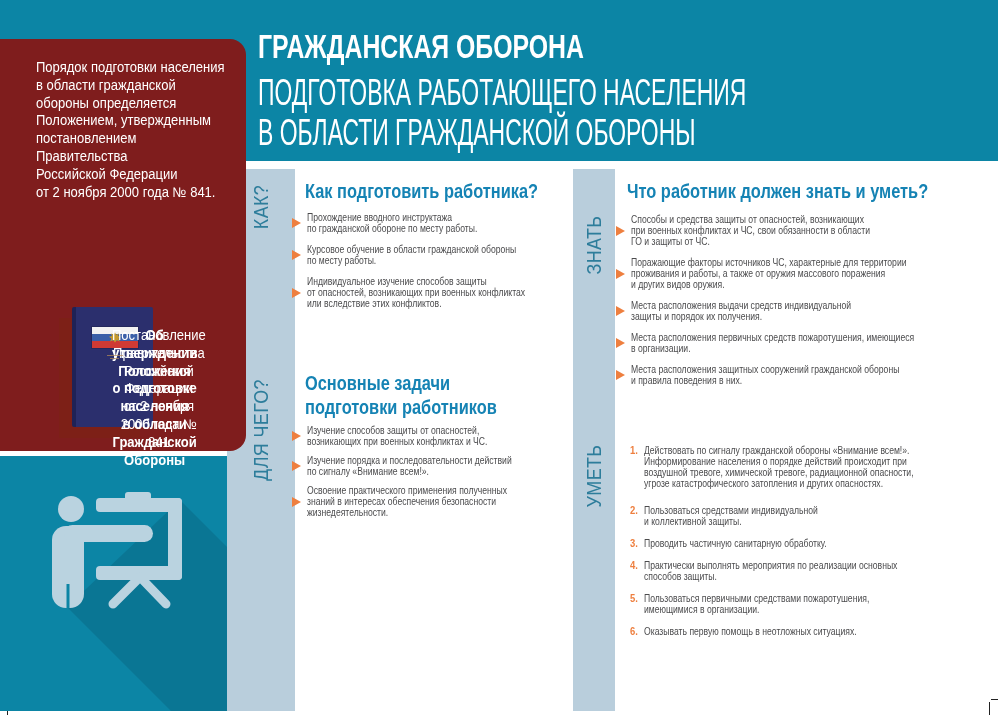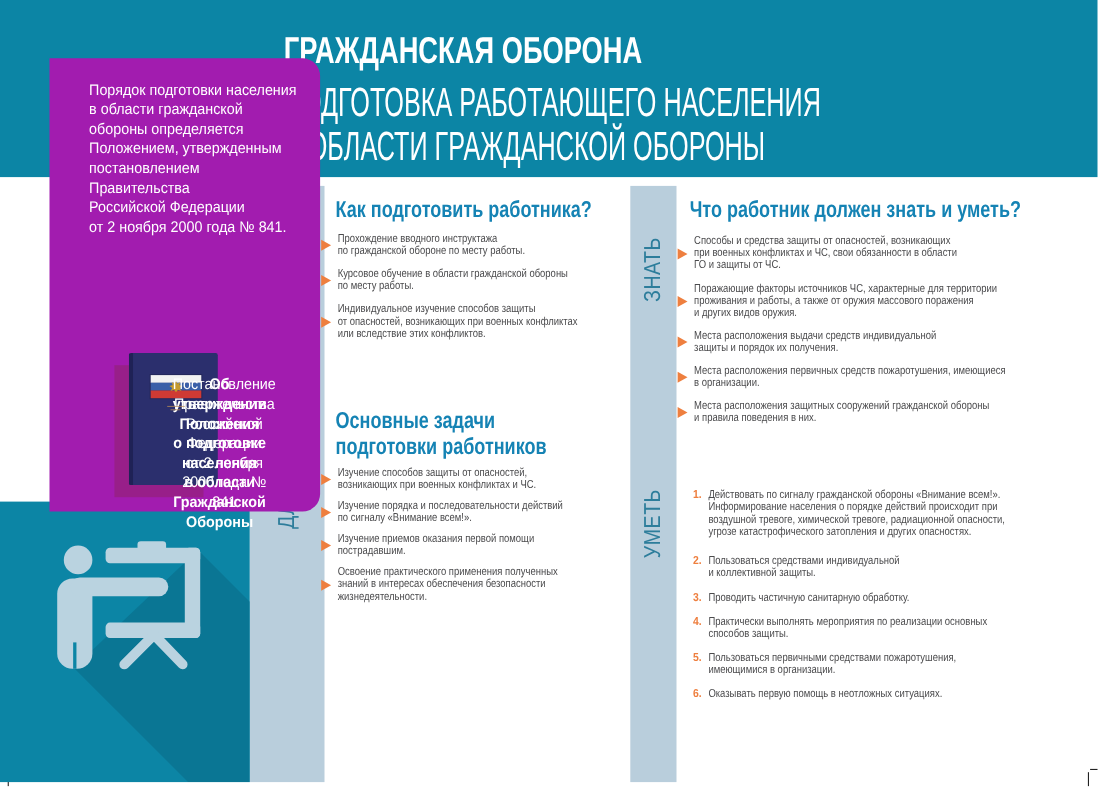--- a/index.html
+++ b/index.html
@@ -8,22 +8,22 @@
 
   
   .band{position:absolute;left:0;top:5;width:998px;height:161px;background:#0c85a5;}
   .title-main{position:absolute;left:258px;top:27px;margin:0;color:#fff;font-weight:bold;
               font-size:34px;white-space:nowrap;transform:scaleX(.73);transform-origin:0 0;}
   .title-sub{position:absolute;left:258px;margin:0;color:#fff;font-weight:normal;
              font-size:37px;white-space:nowrap;transform:scaleX(.62);transform-origin:0 0;}
   .sub1{top:72px;} .sub2{top:112px;}
 
   
-  .note{position:absolute;left:0;top:53px;width:246px;height:412px;background:#a21caf;
-        border-radius:0 16px 16px 0;z-index:3;margin-left:45px;}
+  .note{position:absolute;left:0;top:39px;width:246px;height:412px;background:#7f1d1d;
+        border-radius:0 16px 16px 0;z-index:3;}
   .note p{position:absolute;left:36px;top:20px;margin:0;color:#fff;font-size:14px;
           line-height:17.8px;white-space:pre-line;transform:scaleX(.93);transform-origin:0 0;}
 
   
   .book{position:absolute;left:72px;top:268px;width:66px;height:120px;}
   .book-shadow{position:absolute;left:-13px;top:11px;width:81px;height:120px;
                background:rgba(120,45,5,.22);}
   .book-cover{position:absolute;left:0;top:0;width:81px;height:120px;background:#2b2f6d;
               border-radius:2px;border-left:4px solid #1f2256;box-sizing:border-box;
               text-align:center;}
@@ -192,25 +192,20 @@
           <span class="txt">Изучение способов защиты от опасностей,
 возникающих при военных конфликтах и ЧС.</span>
         </li>
       <li style="margin-bottom:8px;">
           <span class="tri"></span>
           <span class="txt">Изучение порядка и последовательности действий
 по сигналу «Внимание всем!».</span>
         </li>
       <li style="margin-bottom:8px;">
           <span class="tri"></span>
-          <span class="txt">Изучение приемов оказания первой помощи
-пострадавшим.</span>
-        </li>
-      <li style="margin-bottom:8px;">
-          <span class="tri"></span>
           <span class="txt">Освоение практического применения полученных
 знаний в интересах обеспечения безопасности
 жизнедеятельности.</span>
         </li>
     </ul>
   </section>
 
   <section>
     <h2 class="h" style="left:627px;top:179px;">Что работник должен знать и уметь?</h2>
     <ul class="blist" style="left:616px;top:214px;">

